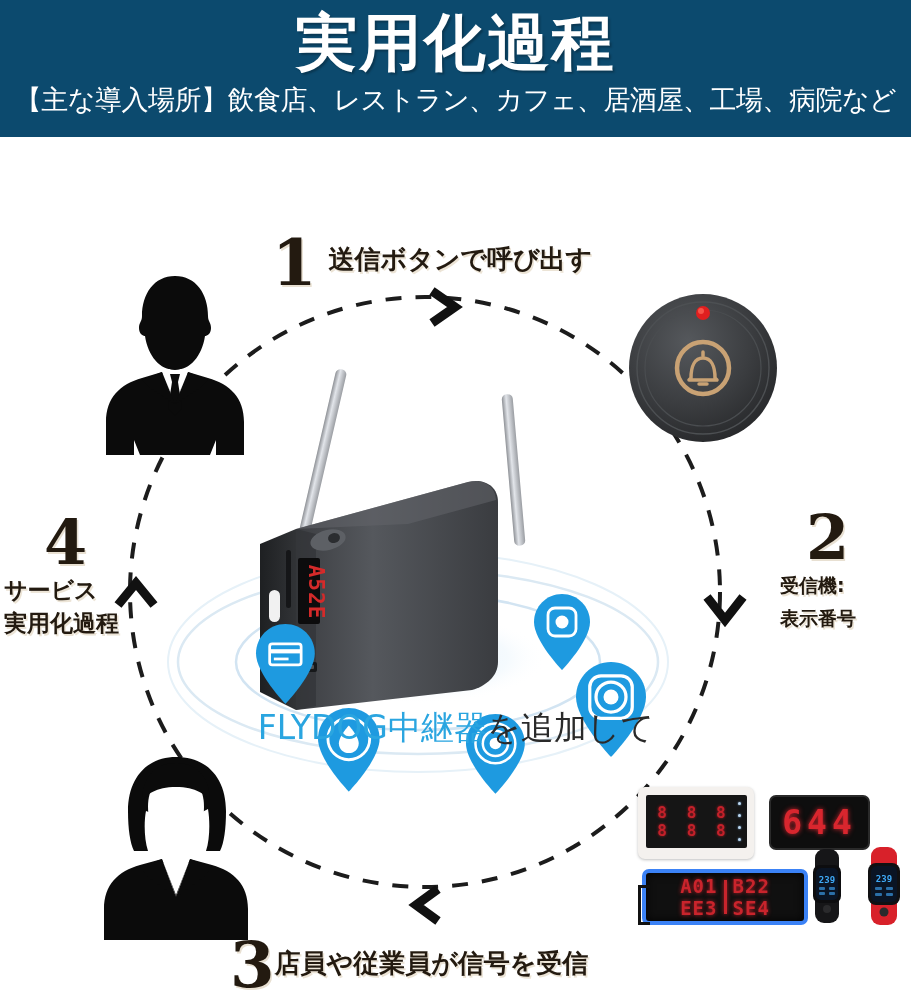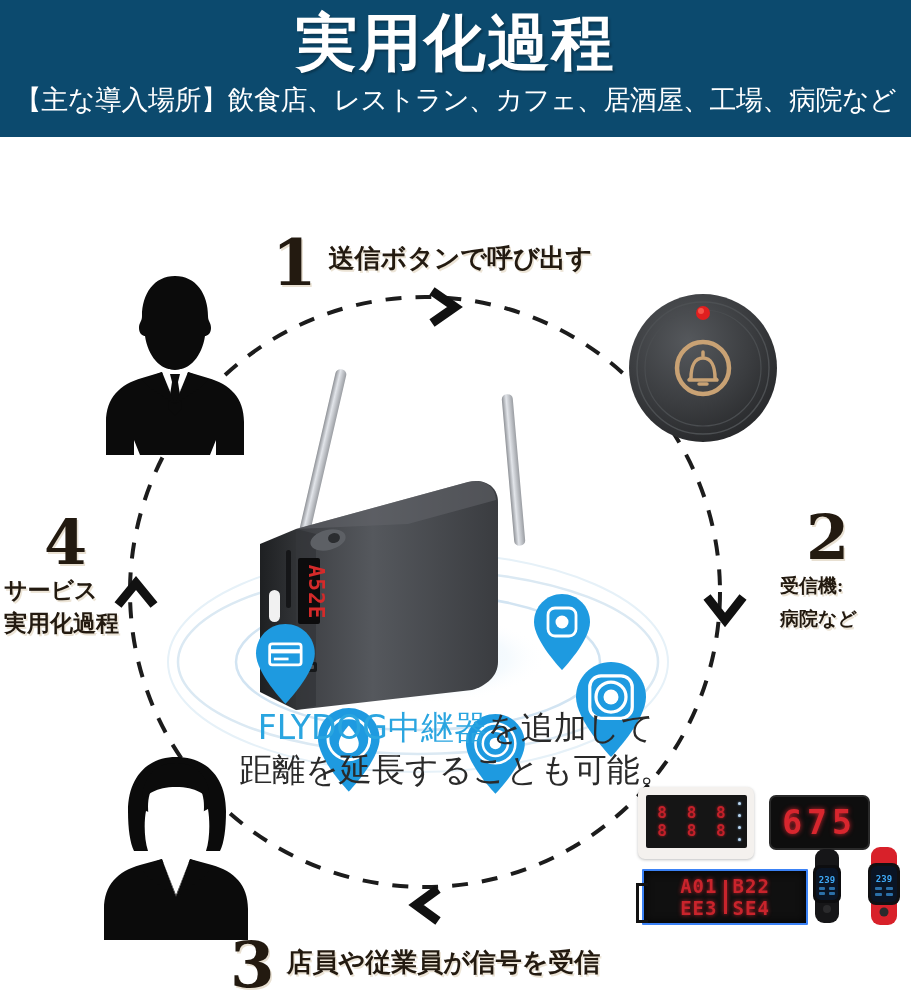--- a/index.html
+++ b/index.html
@@ -77,37 +77,36 @@
     color: #231a10;
     line-height: 62px;
     text-shadow: 1.5px 1.5px 0 #e8e0d2;
   }
   .step-text {
     font-size: 26px;
     font-weight: bold;
     color: #231a10;
     line-height: 30px;
     text-shadow: 1.5px 1.5px 0 #ece4d6;
-    font-family: Liberation Serif, serif;
   }
 
   #step1 { left: 272px; top: 95px; }
   #step1 .step-num { font-size: 64px; }
   #step1 .step-text { margin-left: 12px; position: relative; top: -4px; }
 
   #step2 {
     left: 780px; top: 370px;
     flex-direction: column; align-items: flex-start;
   }
   #step2 .step-num { font-size: 62px; margin-left: 26px; }
   #step2 .step-text { font-size: 19px; line-height: 33px; }
 
   #step3 { left: 230px; top: 797px; }
   #step3 .step-num { font-size: 64px; }
-  #step3 .step-text { margin-left: 12px; position: relative; top: -2px; }
+  #step3 .step-text { position: relative; top: -2px; }
 
   #step4 {
     left: 4px; top: 375px;
     flex-direction: column; align-items: flex-start;
   }
   #step4 .step-num { font-size: 62px; margin-left: 40px; }
   #step4 .step-text { font-size: 23px; line-height: 33px; }
 
   
   .person { position: absolute; }
@@ -215,22 +214,22 @@
     color: #d8262e;
     text-shadow: 0 0 5px rgba(240,40,50,0.85);
     line-height: 34px;
   }
 
   
   #dev-led {
     left: 8px; top: 82px;
     width: 166px; height: 56px;
     background: #101010;
-    border: 2px solid #3b82f6;
-    border-radius: 1px;
+    border: 4px solid #3b82f6;
+    border-radius: 7px;
     box-sizing: border-box;
     display: flex; align-items: center; justify-content: center;
     box-shadow: inset 0 0 10px rgba(0,0,0,0.9);
   }
   #dev-led .led-rows {
     display: flex; align-items: center; gap: 6px;
   }
   .led-col {
     font-family: "DejaVu Sans Mono", "Liberation Mono", monospace;
     font-size: 19px;
@@ -295,21 +294,21 @@
   </svg>
 
   <div class="step" id="step1">
     <span class="step-num">1</span>
     <span class="step-text">送信ボタンで呼び出す</span>
   </div>
 
   <div class="step" id="step2">
     <span class="step-num">2</span>
     <span class="step-text">受信機:</span>
-    <span class="step-text">病院など</span>
+    <span class="step-text">表示番号</span>
   </div>
 
   <div class="step" id="step3">
     <span class="step-num">3</span>
     <span class="step-text">店員や従業員が信号を受信</span>
   </div>
 
   <div class="step" id="step4">
     <span class="step-num">4</span>
     <span class="step-text">サービス</span>
@@ -497,21 +496,20 @@
         <circle cx="28" cy="28" r="12" fill="none" stroke="#ffffff" stroke-width="2.6"></circle>
         <circle cx="28" cy="28" r="6" fill="#ffffff"></circle>
       </g>
     </svg>
   </div>
 
   <div id="center-caption">
     <div class="cap-line">
       <span class="cap-blue">FLYDOG中継器</span><span class="cap-dark">を追加して</span>
     </div>
-    <div class="cap-line cap-dark">距離を延長することも可能。</div>
   </div>
 
   <div id="devices">
 
     <div class="device" id="dev-white">
       <div class="screen">
         <div class="seg-grid">
           <div class="seg8">8</div>
           <div class="seg8">8</div>
           <div class="seg8">8</div>
@@ -522,21 +520,21 @@
         <div class="dot-col">
           <span class="bdot"></span>
           <span class="bdot"></span>
           <span class="bdot"></span>
           <span class="bdot"></span>
         </div>
       </div>
     </div>
 
     <div class="device" id="dev-888">
-      <span class="big888">675</span>
+      <span class="big888">644</span>
     </div>
 
     <div class="device" id="dev-led">
       <div class="led-stand"></div>
       <div class="led-rows">
         <div class="led-col">
           <div>A01</div>
           <div>EE3</div>
         </div>
         <div class="led-divider"></div>

